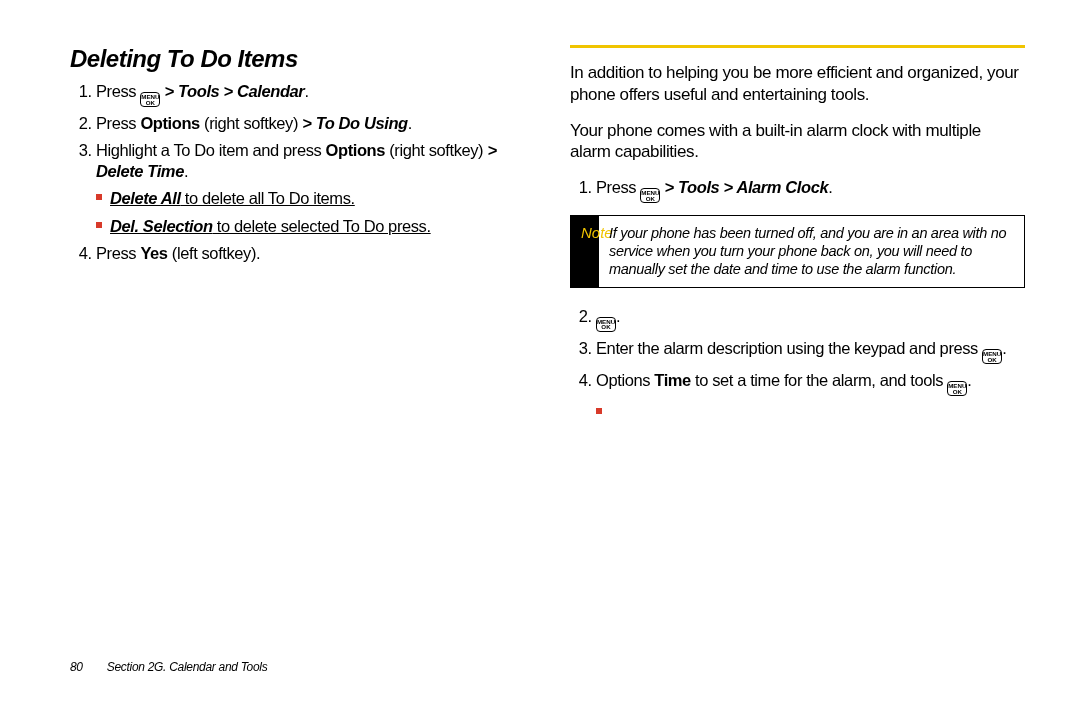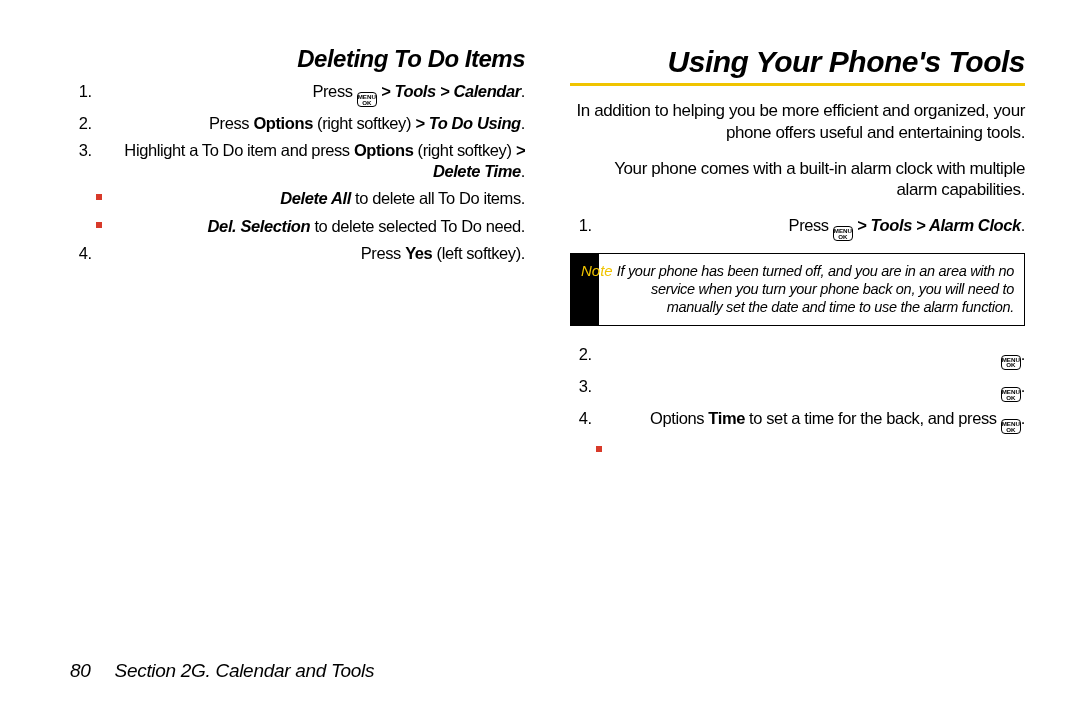--- a/index.html
+++ b/index.html
@@ -11,21 +11,20 @@
     width: 1080px;
     height: 720px;
     overflow: hidden;
   }
   .page {
     display: flex;
     padding: 45px 55px 20px 70px;
     gap: 45px;
     box-sizing: border-box;
     height: 660px;
-    text-align: right;
   }
   .col {
     flex: 1;
     min-width: 0;
   }
   .h-sub {
     font-size: 24px;
     font-style: italic;
     font-weight: bold;
     margin: 0 0 8px 0;
@@ -51,20 +50,21 @@
     line-height: 1.28;
   }
   ol > li {
     margin-bottom: 6px;
     letter-spacing: -0.4px;
   }
   .sub-bullets {
     list-style: none;
     padding-left: 0;
     margin: 6px 0 0 0;
+    text-decoration: underline;
   }
   .sub-bullets li {
     margin-bottom: 6px;
     position: relative;
     padding-left: 14px;
   }
   .sq {
     position: absolute;
     left: 0;
     top: 6px;
@@ -117,21 +117,21 @@
     font-style: italic;
     font-size: 14.5px;
     line-height: 1.25;
     padding: 8px 10px;
     flex: 1;
     letter-spacing: -0.3px;
   }
   .footer {
     padding: 0 54px 0 70px;
     font-style: italic;
-    font-size: 19px;
+    font-size: 12px;
     letter-spacing: -0.3px;
   }
   .pg { display: inline-block; margin-right: 24px; }
 </style>
 </head>
 <body>
 
 <div class="page">
 
   <div class="col">
@@ -143,31 +143,30 @@
             <span>OK</span>
           </span><span class="bi"> &gt; </span><span class="bi">Tools</span><span class="bi"> &gt; </span><span class="bi">Calendar</span><span>.</span>
       </li>
       <li>
         <span>Press </span><span class="bld">Options</span><span> (right softkey) </span><span class="bi">&gt; </span><span class="bi">To Do Using</span><span>.</span>
       </li>
       <li>
         <span>Highlight a To Do item and press </span><span class="bld">Options</span><span> (right softkey) </span><span class="bi">&gt; </span><span class="bi">Delete Time</span><span>.</span>
         <ul class="sub-bullets">
           <li><span class="sq"></span><span class="bi">Delete All</span><span> to delete all To Do items.</span></li>
-          <li><span class="sq"></span><span class="bi">Del. Selection</span><span> to delete selected To Do need.</span></li>
+          <li><span class="sq"></span><span class="bi">Del. Selection</span><span> to delete selected To Do press.</span></li>
         </ul>
       </li>
       <li>
         <span>Press </span><span class="bld">Yes</span><span> (left softkey).</span>
       </li>
     </ol>
   </div>
 
   <div class="col">
-    <div class="h-main">Using Your Phone's Tools</div>
     <div class="rule"></div>
     <div class="para">In addition to helping you be more efficient and organized, your phone offers useful and entertaining tools.</div>
 
     <div class="para" style="">Your phone comes with a built-in alarm clock with multiple alarm capabilities.</div>
 
     <ol>
       <li>
         <span>Press </span><span class="menu-key">
             <span>MENU</span>
             <span>OK</span>
@@ -181,27 +180,27 @@
     </div>
 
     <ol start="2">
       <li>
         <span class="menu-key">
             <span>MENU</span>
             <span>OK</span>
           </span><span>.</span>
       </li>
       <li>
-        <span class="menu-key">
+        <span>Enter the alarm description using the keypad and press </span><span class="menu-key">
             <span>MENU</span>
             <span>OK</span>
           </span><span>.</span>
       </li>
       <li>
-        <span>Options </span><span class="bld">Time</span><span> to set a time for the back, and press </span><span class="menu-key">
+        <span>Options </span><span class="bld">Time</span><span> to set a time for the alarm, and tools </span><span class="menu-key">
             <span>MENU</span>
             <span>OK</span>
           </span><span>.</span>
         <ul class="sub-bullets">
           <li><span class="sq"></span></li>
         </ul>
       </li>
     </ol>
   </div>
 

